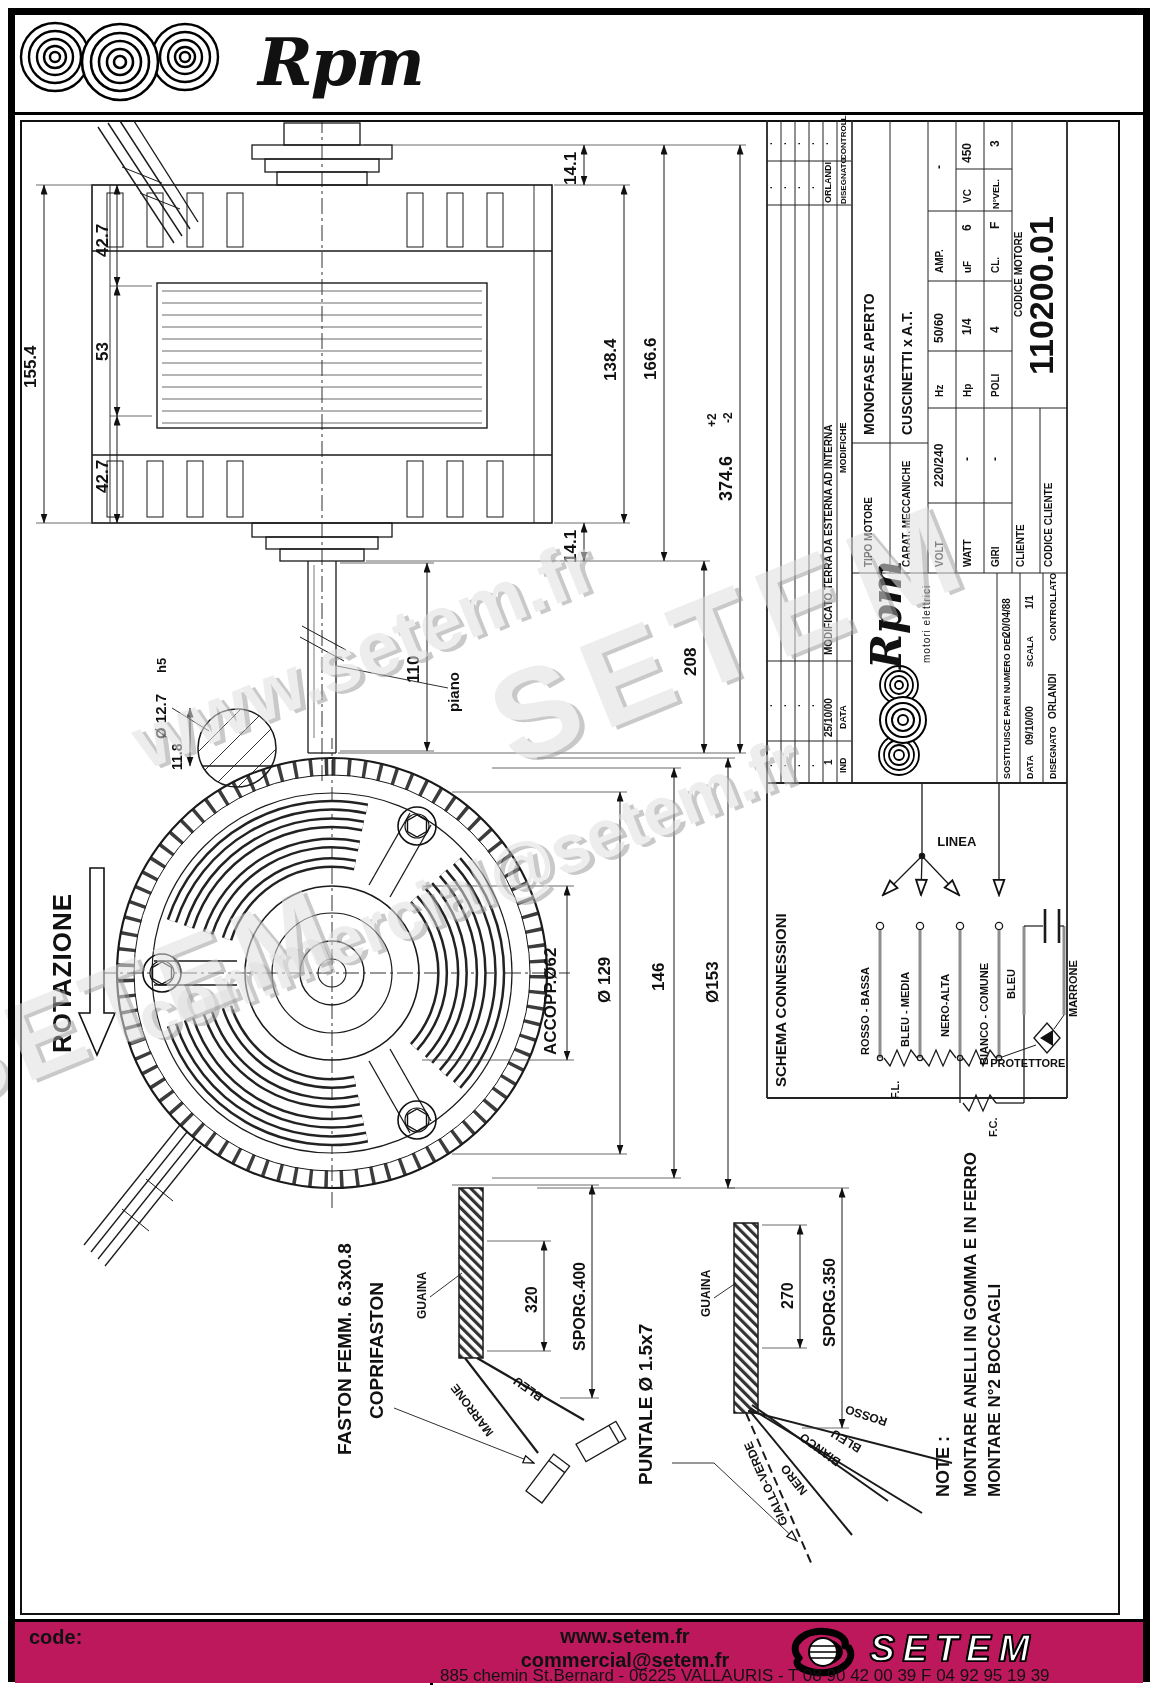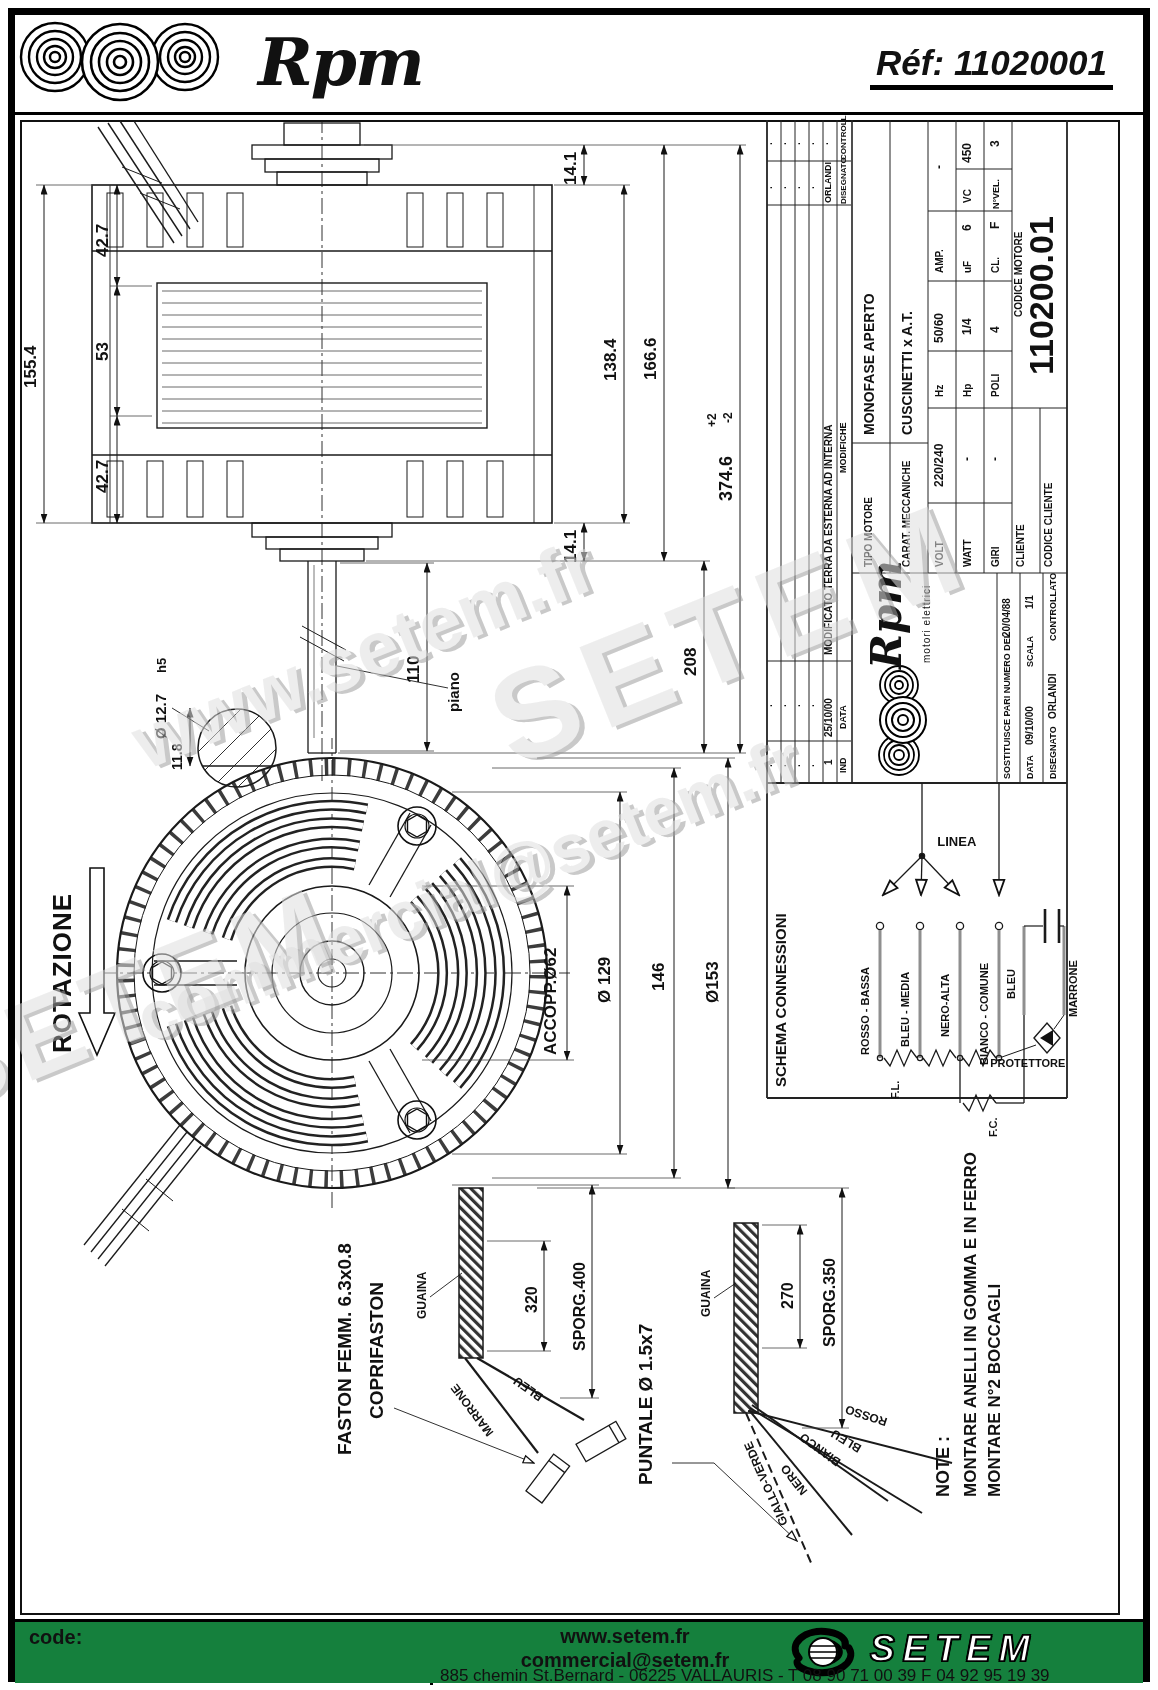--- a/index.html
+++ b/index.html
@@ -20,21 +20,21 @@
   .L{position:absolute;white-space:nowrap;color:#111;line-height:1.05;}
   .b{font-weight:bold;}
   .s8{font-size:8px}.s9{font-size:9px}.s10{font-size:10px}.s11{font-size:11px}.s12{font-size:12px}
   .s13{font-size:13px}.s14{font-size:14px}.s15{font-size:15px}.s16{font-size:16px}.s17{font-size:17px}
   .s18{font-size:18px}.s19{font-size:19px}.s26{font-size:26px}.s34{font-size:34px}
   .r90{transform:rotate(90deg);}
   
   .wm{position:absolute;font-weight:bold;color:#e0e0e0;text-shadow:4px 4px 0 #9e9e9e;
       opacity:.55;transform-origin:0 0;z-index:30;pointer-events:none;white-space:nowrap;}
   
-  #footer{position:absolute;left:15px;top:1622px;right:15px;height:61px;z-index:42;background:#15803d;}
+  #footer{position:absolute;left:15px;top:1622px;right:15px;height:61px;z-index:42;background:#be185d;}
   #code-label{position:absolute;left:14px;top:4px;font-size:20px;font-weight:bold;}
   #code-value{position:absolute;left:42px;top:12px;font-size:46px;font-weight:bold;letter-spacing:3px;}
   #foot-site{position:absolute;left:480px;top:3px;width:260px;text-align:center;font-size:20px;font-weight:bold;}
   #foot-mail{position:absolute;left:480px;top:27px;width:260px;text-align:center;font-size:20px;font-weight:bold;}
   #setem-word{position:absolute;left:855px;top:6px;font-size:37px;font-style:italic;font-weight:bold;letter-spacing:8px;
               color:#fff;-webkit-text-stroke:1.6px #000;
               text-shadow:-1px -1px 0 #000,1px -1px 0 #000,-1px 1px 0 #000,1px 1px 0 #000;}
   #foot-addr{position:absolute;left:425px;top:44px;font-size:17px;color:#111;}
 </style>
 </head>
@@ -60,24 +60,20 @@
       <g stroke-width="2.6">
         <circle cx="105" cy="47" r="38" fill="#fff"></circle>
           <circle cx="105" cy="47" r="29"></circle>
           <circle cx="105" cy="47" r="21"></circle>
           <circle cx="105" cy="47" r="13"></circle>
           <circle cx="105" cy="47" r="6"></circle>
       </g>
     </g>
   </svg>
   <div id="hdr-rpm" class="brand-script">Rpm</div>
-  <div id="ref-block">
-    <span>Réf:</span>
-    <span>11020001</span>
-  </div>
 </div>
 <div class="hline" style="left:15px;right:15px;top:112px;height:3px;"></div>
 
 <div id="sheet">
 
 <svg width="1495" height="1100" viewBox="0 0 1495 1100">
   <defs>
     <marker id="ma" viewBox="0 0 10 7" refX="9.5" refY="3.5" markerWidth="10" markerHeight="7" orient="auto-start-reverse">
       <path d="M0,0L10,3.5L0,7Z" fill="#111"></path>
     </marker>
@@ -541,15 +537,15 @@
   <div id="foot-site">www.setem.fr</div>
   <div id="foot-mail">commercial@setem.fr</div>
   <svg style="position:absolute;left:770px;top:0px" width="80" height="58" viewBox="0 0 80 58">
     <path d="M14,36 C2,22 20,6 44,10 C56,12 62,18 60,24" fill="none" stroke="#000" stroke-width="7" stroke-linecap="round"></path>
     <path d="M64,26 C72,40 52,54 28,50 C18,48 12,44 12,40" fill="none" stroke="#000" stroke-width="7" stroke-linecap="round"></path>
     <circle cx="38" cy="30" r="14" fill="#fff" stroke="#000" stroke-width="2"></circle>
     <path d="M26,24 H50 M24,30 H52 M26,36 H50" stroke="#000" stroke-width="1.4"></path>
     <path d="M44,17 A14,14 0 0 1 44,43 A22,14 0 0 0 44,17 Z" fill="#000"></path>
   </svg>
   <div id="setem-word">SETEM</div>
-  <div id="foot-addr">885 chemin St.Bernard  -  06225 VALLAURIS  -  T 08 90 71 00 39   F 04 92 95 19 39</div>
+  <div id="foot-addr">885 chemin St.Bernard  -  06225 VALLAURIS  -  T 08 90 42 00 39   F 04 92 95 19 39</div>
 </div>
 <div class="page-border"></div>
 
 </body></html>

